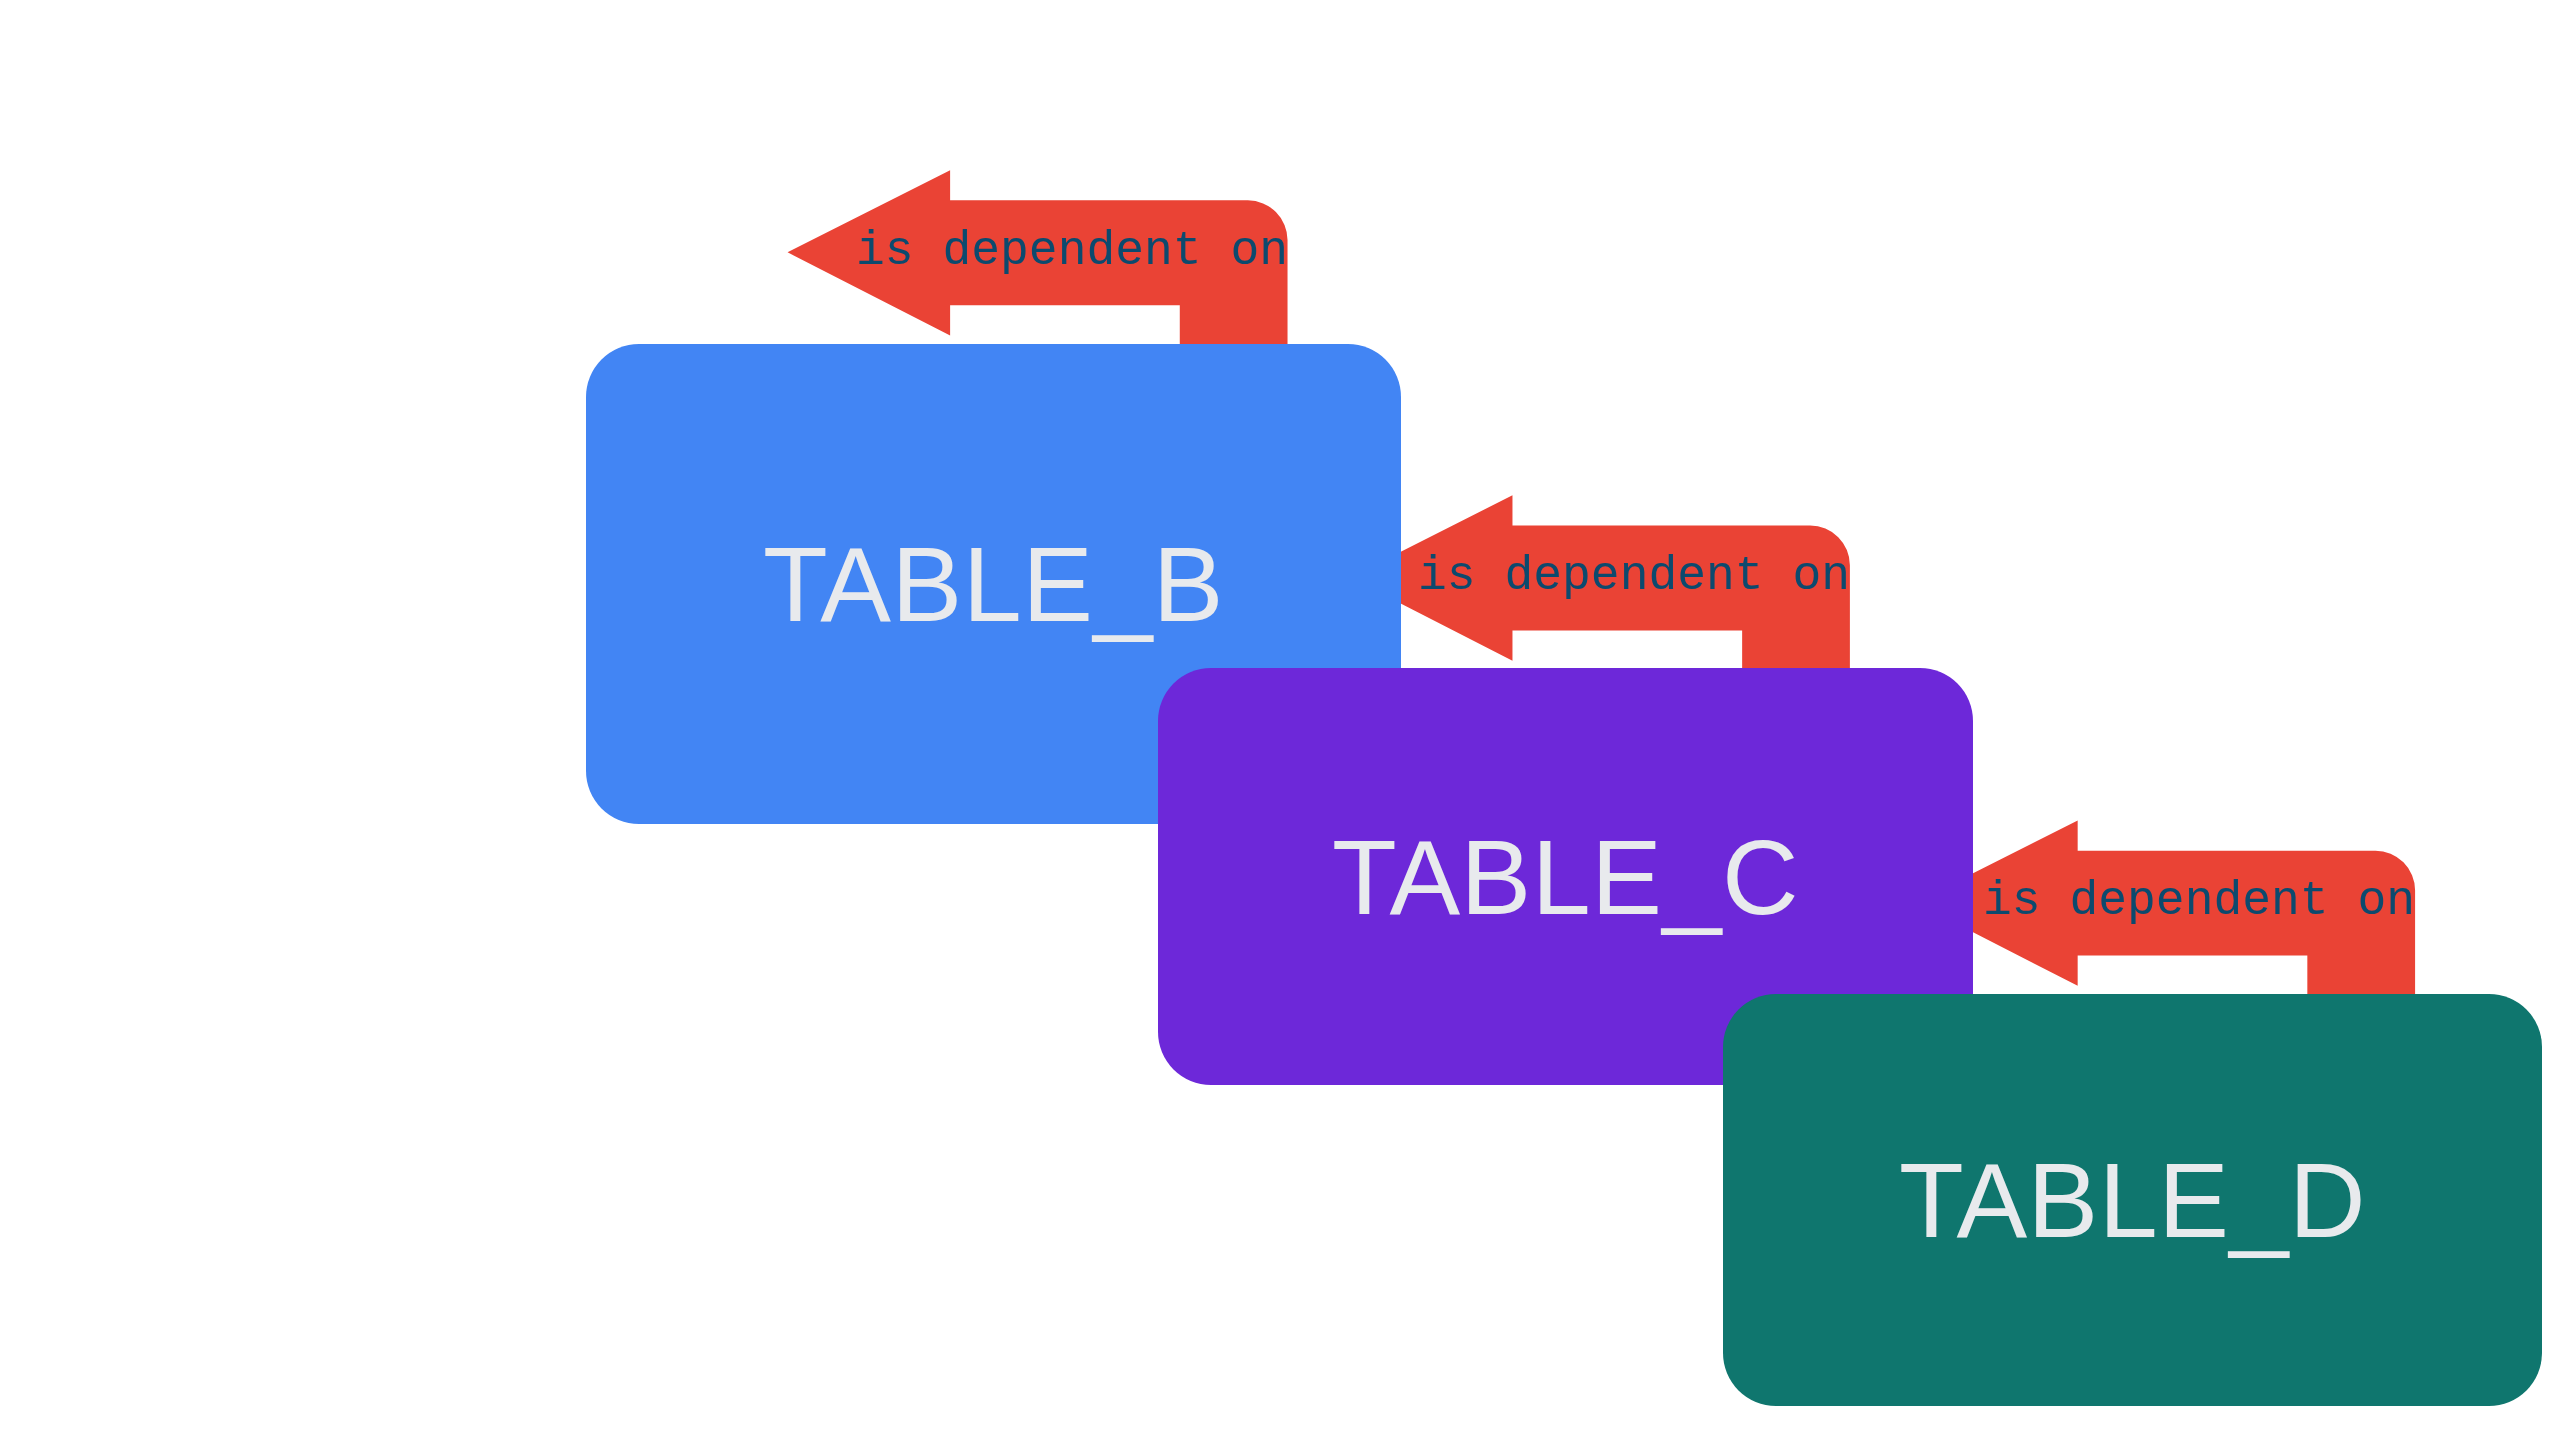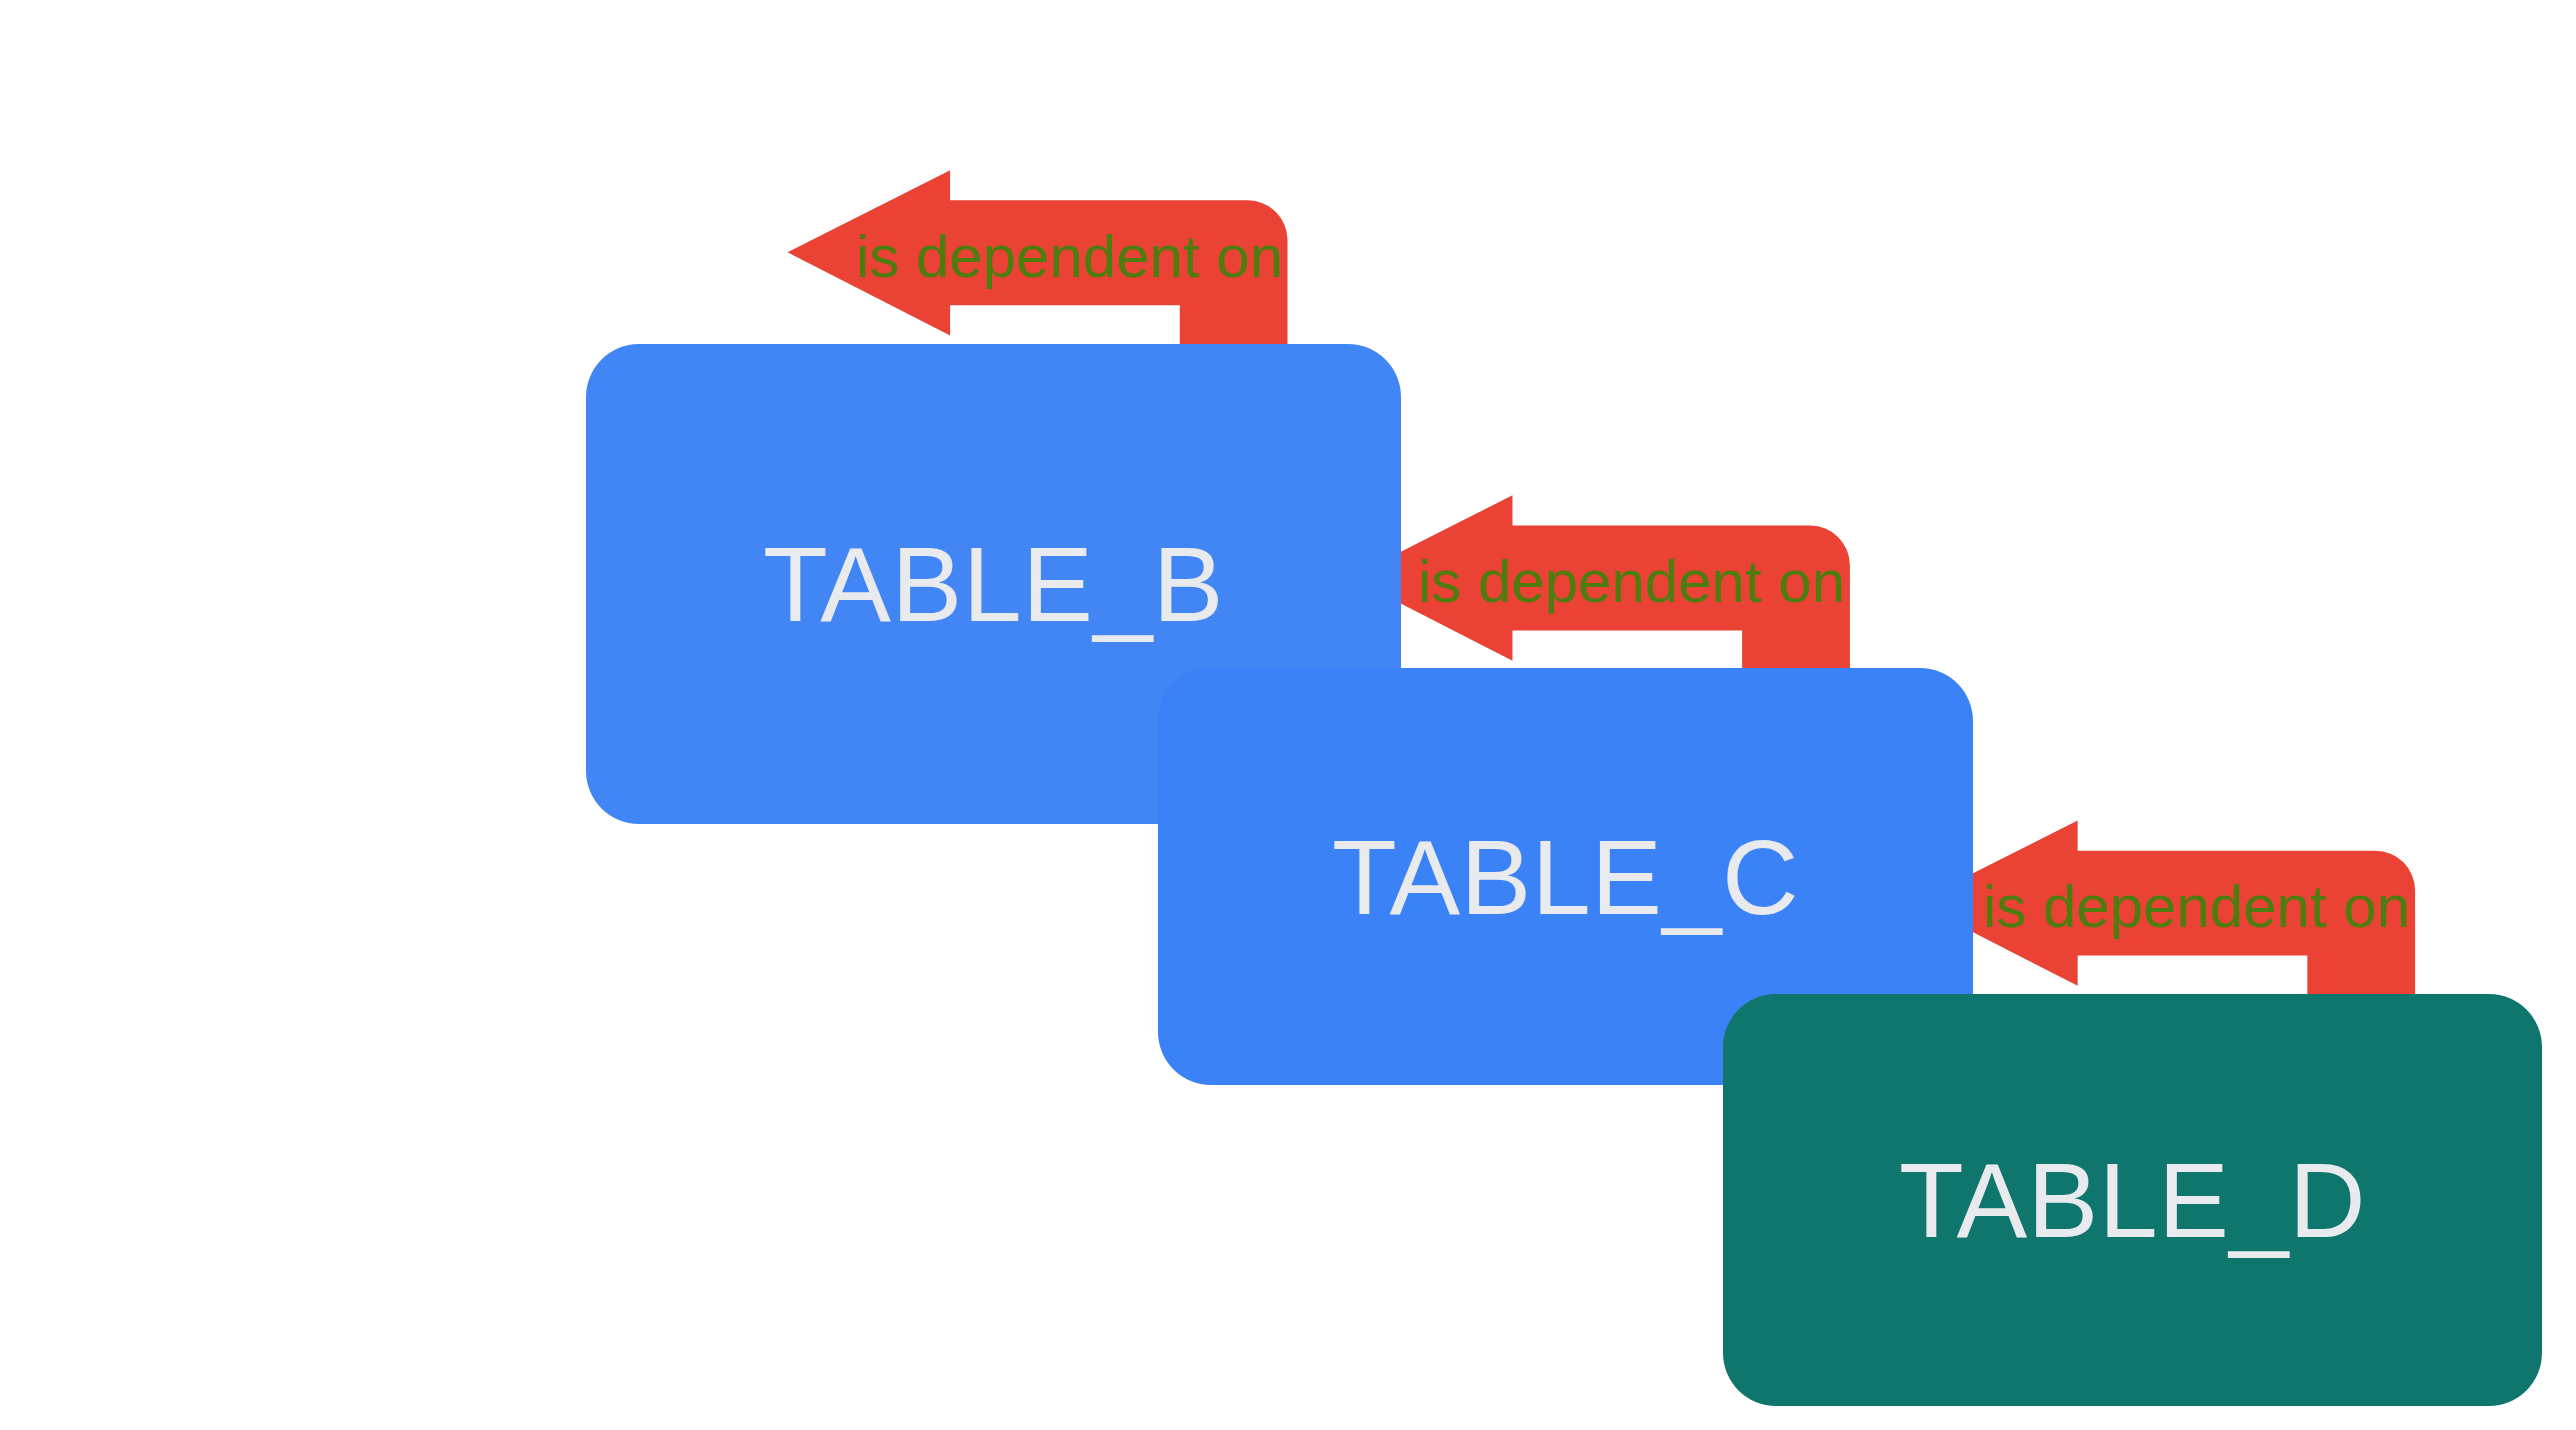--- a/index.html
+++ b/index.html
@@ -37,25 +37,25 @@
   .edge-layer {
     position: absolute;
     left: 0;
     top: 0;
     width: 2576px;
     height: 1430px;
     pointer-events: none;
   }
   .edge-label {
     position: absolute;
-    color: #4d7c0f;
-    font-size: 60px;
+    color: #0c4a6e;
+    font-size: 48px;
     line-height: 1;
     white-space: nowrap;
-    font-family: Liberation Sans, sans-serif;
+    font-family: Liberation Mono, monospace;
     pointer-events: none;
   }
 </style>
 </head>
 <body>
 
 <div id="canvas">
 
   <svg class="edge-layer" viewBox="0 0 2725 1513" width="2576" height="1430" style="z-index:1;" aria-hidden="true">
     <path fill="#ea4335" d="M 833 267
@@ -100,21 +100,21 @@
              A 42 42 0 0 1 2555 942
              L 2555 1158
              L 2441 1158
              L 2441 1011
              L 2198 1011
              L 2198 1043
              Z"></path>
   </svg>
   <div class="edge-label" style="left:1983px; top:877px; z-index:8;">is dependent on</div>
 
-  <div class="node-box" style="left:1158px; top:668px; width:815px; height:417px; background:#3b82f6; z-index:9;">
+  <div class="node-box" style="left:1158px; top:668px; width:815px; height:417px; background:#6d28d9; z-index:9;">
     <span class="node-label">TABLE_C</span>
   </div>
 
   <div class="node-box" style="left:1723px; top:994px; width:819px; height:412px; background:#0f766e; z-index:10;">
     <span class="node-label">TABLE_D</span>
   </div>
 
 </div>
 
 

